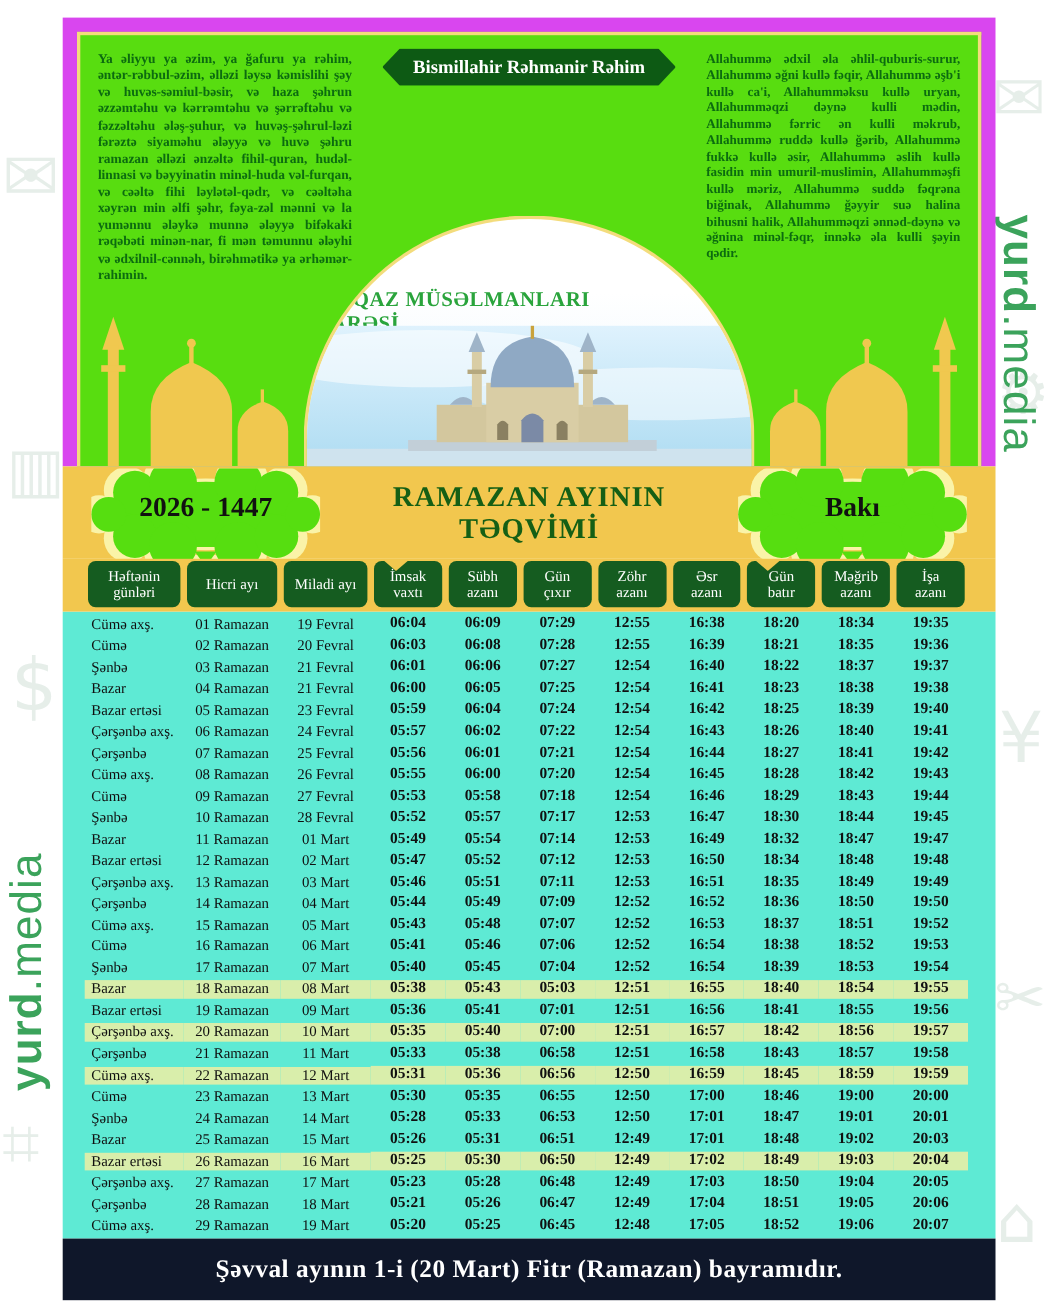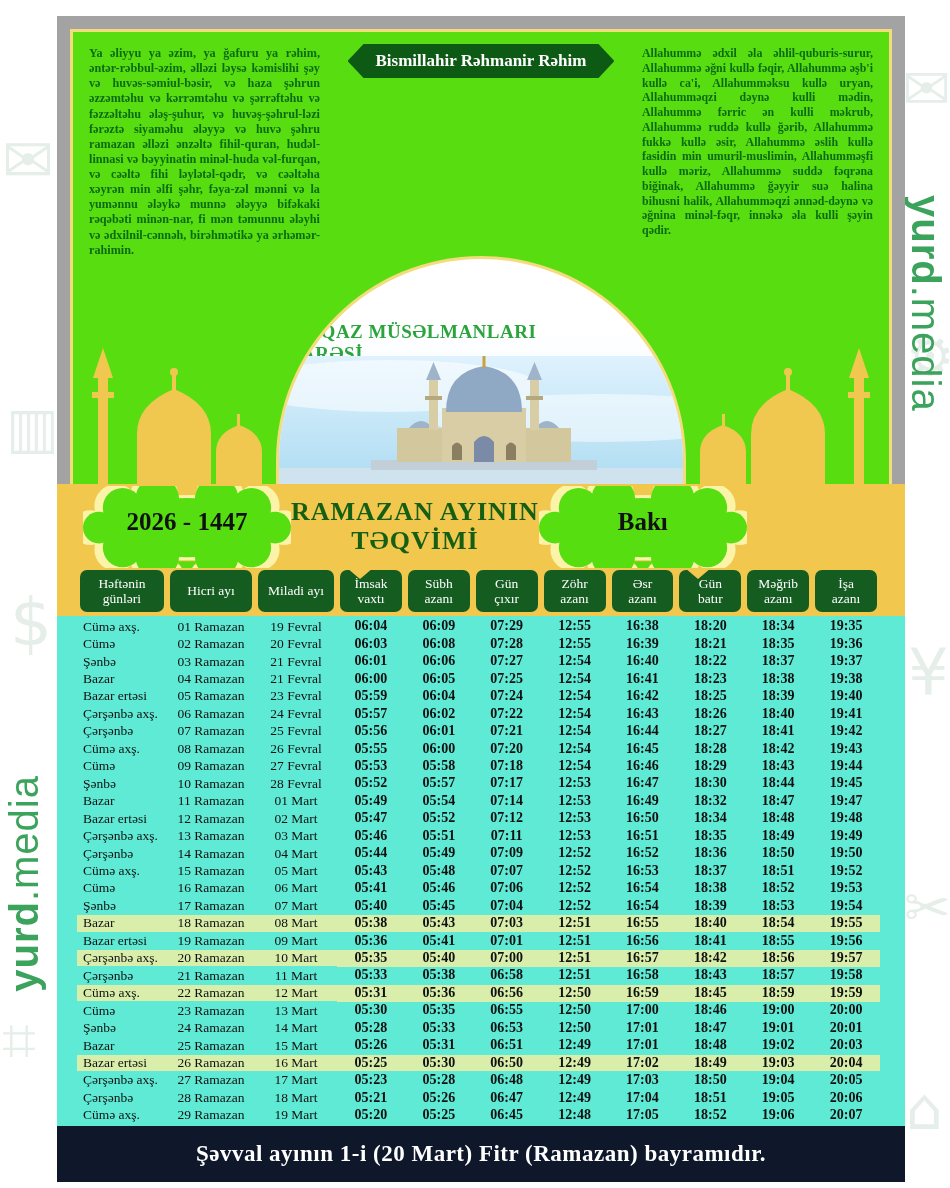--- a/index.html
+++ b/index.html
@@ -10,21 +10,21 @@
           pointer-events:none;line-height:1;}
   
   .wm{position:absolute;font-family:"Liberation Sans",sans-serif;color:#3ba35b;
       font-size:40px;letter-spacing:1px;}
   .wm .brand{font-weight:700;}
   .wm-right{right:2px;top:195px;writing-mode:vertical-rl;}
   .wm-left{left:2px;top:775px;writing-mode:vertical-rl;transform:rotate(180deg);}
   
   .card{position:absolute;left:57px;top:16px;width:848px;height:1166px;display:flex;
         flex-direction:column;}
-  .top-section{height:468px;background:#a3a3a3;padding:13px 13px 0 13px;box-sizing:border-box;}
+  .top-section{height:408px;background:#d946ef;padding:13px 13px 0 13px;box-sizing:border-box;}
   .green-inner{position:relative;height:100%;background:#58dd10;border:3px solid #f3dc7c;
                border-bottom:none;box-sizing:border-box;display:flex;overflow:hidden;}
   .prayer{color:#0c6b10;font-weight:bold;text-align:justify;line-height:1.24;}
   .prayer-left{width:31%;font-size:12.2px;padding:14px 6px 0 16px;box-sizing:border-box;}
   .prayer-right{width:31%;font-size:11.9px;padding:14px 16px 0 6px;box-sizing:border-box;}
   .center-col{width:38%;display:flex;flex-direction:column;align-items:center;}
   .ribbon{margin-top:12px;background:#0d5a14;color:#ffffff;font-weight:bold;font-size:17px;
           padding:7px 28px;clip-path:polygon(0 50%,16px 0,calc(100% - 16px) 0,100% 50%,calc(100% - 16px) 100%,16px 100%);
           white-space:nowrap;}
   .center-prayer{margin-top:16px;color:#0c6b10;font-weight:bold;font-size:12.6px;
@@ -32,21 +32,21 @@
   .domes{position:absolute;bottom:0;z-index:1;}
   .domes-left{left:6px;}
   .domes-right{right:6px;transform:scaleX(-1);}
   .arch{position:absolute;bottom:0;left:50%;transform:translateX(-50%);width:410px;height:228px;
         background:linear-gradient(#ffffff 30%,#e7f5fd);border:3px solid #f3dc7c;border-bottom:none;
         border-radius:205px 205px 0 0;z-index:2;text-align:left;overflow:hidden;box-sizing:border-box;}
   .org-title{color:#2aa43c;font-weight:bold;font-size:19px;line-height:1.18;letter-spacing:.5px;margin-top:4px;}
   .mosque-svg{position:absolute;bottom:0;left:0;}
   
   .title-band{height:84px;background:#f2c74e;display:flex;align-items:center;
-              justify-content:flex-start;padding:0 26px;box-sizing:border-box;position:relative;}
+              justify-content:space-between;padding:0 26px;box-sizing:border-box;position:relative;}
   .badge{position:relative;width:208px;height:80px;flex:0 0 auto;}
   .badge svg{position:absolute;inset:0;}
   .badge .badge-label{position:absolute;inset:0;display:flex;align-items:center;justify-content:center;
                       font-weight:bold;font-size:25px;color:#111;padding-bottom:8px;}
   .main-title{color:#155f15;font-weight:bold;font-size:26px;text-align:center;line-height:1.12;
               letter-spacing:1px;white-space:pre-line;}
   
   .header-row{height:48px;background:#f2c74e;display:grid;
               grid-template-columns:90px 88px 82px repeat(8,1fr);
               padding:0 25px 0 20px;box-sizing:border-box;position:relative;}
@@ -488,21 +488,21 @@
           <div class="tcell c8 time">18:39</div>
           <div class="tcell c9 time">18:53</div>
           <div class="tcell c10 time">19:54</div>
         </div>
         <div class="trow hl">
           <div class="tcell c0">Bazar</div>
           <div class="tcell c1">18 Ramazan</div>
           <div class="tcell c2">08 Mart</div>
           <div class="tcell c3 time">05:38</div>
           <div class="tcell c4 time">05:43</div>
-          <div class="tcell c5 time">07:03</div>
+          <div class="tcell c5 time">05:03</div>
           <div class="tcell c6 time">12:51</div>
           <div class="tcell c7 time">16:55</div>
           <div class="tcell c8 time">18:40</div>
           <div class="tcell c9 time">18:54</div>
           <div class="tcell c10 time">19:55</div>
         </div>
         <div class="trow">
           <div class="tcell c0">Bazar ertəsi</div>
           <div class="tcell c1">19 Ramazan</div>
           <div class="tcell c2">09 Mart</div>

